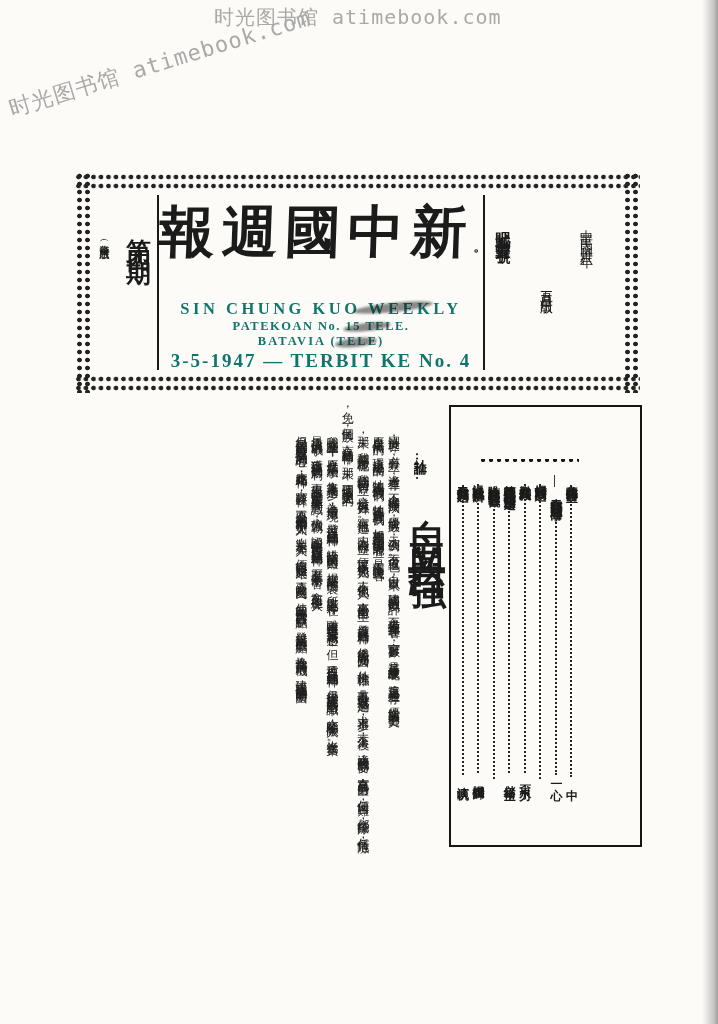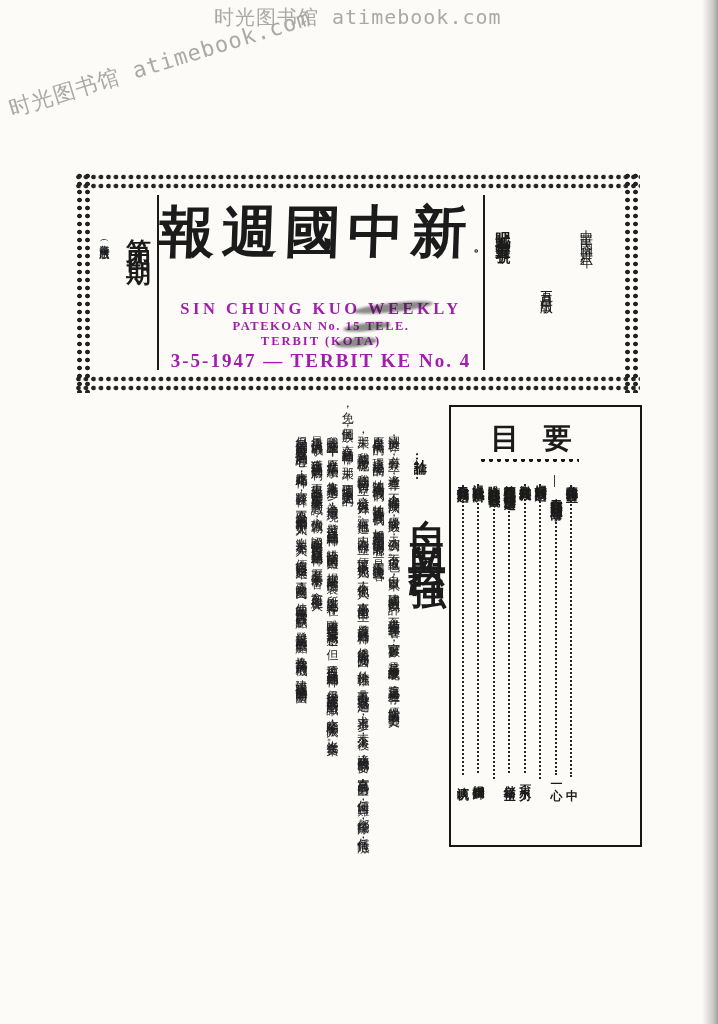--- a/index.html
+++ b/index.html
@@ -38,21 +38,21 @@
 
   .mh-inner { position:absolute; left:17px; right:17px; top:19px; bottom:19px; display:flex; }
   .mh-left { width:65px; position:relative; }
   .issue { position:absolute; left:30px; top:28px; font-size:25px; font-weight:bold; letter-spacing:11px; }
   .schedule { position:absolute; left:5px; top:44px; font-size:10.5px; letter-spacing:1px; }
   .mh-rule { width:2px; background:#1a1a1a; margin:4px 0; }
   .mh-center { flex:1; position:relative; }
   .calli { position:absolute; top:4px; left:0; right:0; text-align:center;
     font-size:56px; font-weight:bold; letter-spacing:7px; white-space:nowrap; transform:skewX(-2deg); }
   .calli .period { font-size:14px; letter-spacing:0; }
-  .eng { position:absolute; left:0; right:0; bottom:2px; text-align:center; color:#a21caf; }
+  .eng { position:absolute; left:0; right:0; bottom:2px; text-align:center; color:#0f766e; }
   .eng-1 { font-size:16.5px; font-weight:bold; letter-spacing:3.5px; }
   .eng-2 { font-size:12.5px; font-weight:bold; letter-spacing:1.5px; }
   .eng-3 { font-size:12.5px; font-weight:bold; letter-spacing:2px; }
   .eng-4 { font-size:19px;  font-weight:bold; letter-spacing:2px; margin-top:1px; }
   .smudge { position:absolute; background:#1c1c1c; opacity:.5; border-radius:50%; filter:blur(1px); transform:rotate(-6deg); }
   .sm1 { top:112px; right:50px; width:80px; height:9px; }
   .sm2 { top:132px; right:92px; width:48px; height:8px; }
   .sm3 { top:147px; right:106px; width:42px; height:9px; }
   .mh-right { width:138px; position:relative; }
   .addr { position:absolute; left:8px;  top:28px; font-size:15px; font-weight:bold; letter-spacing:3px; }
@@ -99,38 +99,37 @@
     <div class="mh-left">
       <div class="schedule v">（每逢拜六出版）</div>
       <div class="issue v">第四期</div>
     </div>
     <div class="mh-rule"></div>
     <div class="mh-center">
       <div class="calli"><span>報週國中新</span><span class="period">。</span></div>
       <div class="eng">
         <div class="eng-1">SIN CHUNG KUO WEEKLY</div>
         <div class="eng-2">PATEKOAN No. 15 TELE.</div>
-        <div class="eng-3">TERBIT (KOTA)</div>
+        <div class="eng-3">BATAVIA (TELE)</div>
         <div class="eng-4">3-5-1947  —  TERBIT KE No. 4</div>
       </div>
       <div class="smudge sm1"></div>
       <div class="smudge sm2"></div>
       <div class="smudge sm3"></div>
     </div>
     <div class="mh-rule"></div>
     <div class="mh-right">
       <div class="addr v">吧城八帝貫五號</div>
       <div class="pub v">五月三日出版</div>
       <div class="era v">中華民國卅六年</div>
     </div>
   </div>
 </div>
 
 <div class="toc">
-  <div class="toc-header">目 要</div>
   <div class="toc-wave"></div>
   <div class="toc-entries">
     <div class="toc-entry">
       <span class="toc-title">中共的歪曲傳宣</span>
       <span class="toc-leader"></span>
       <span class="toc-author">中</span>
     </div>
     <div class="toc-entry">
       <span class="toc-title">―青年在求學時期應一心向學</span>
       <span class="toc-leader"></span>

